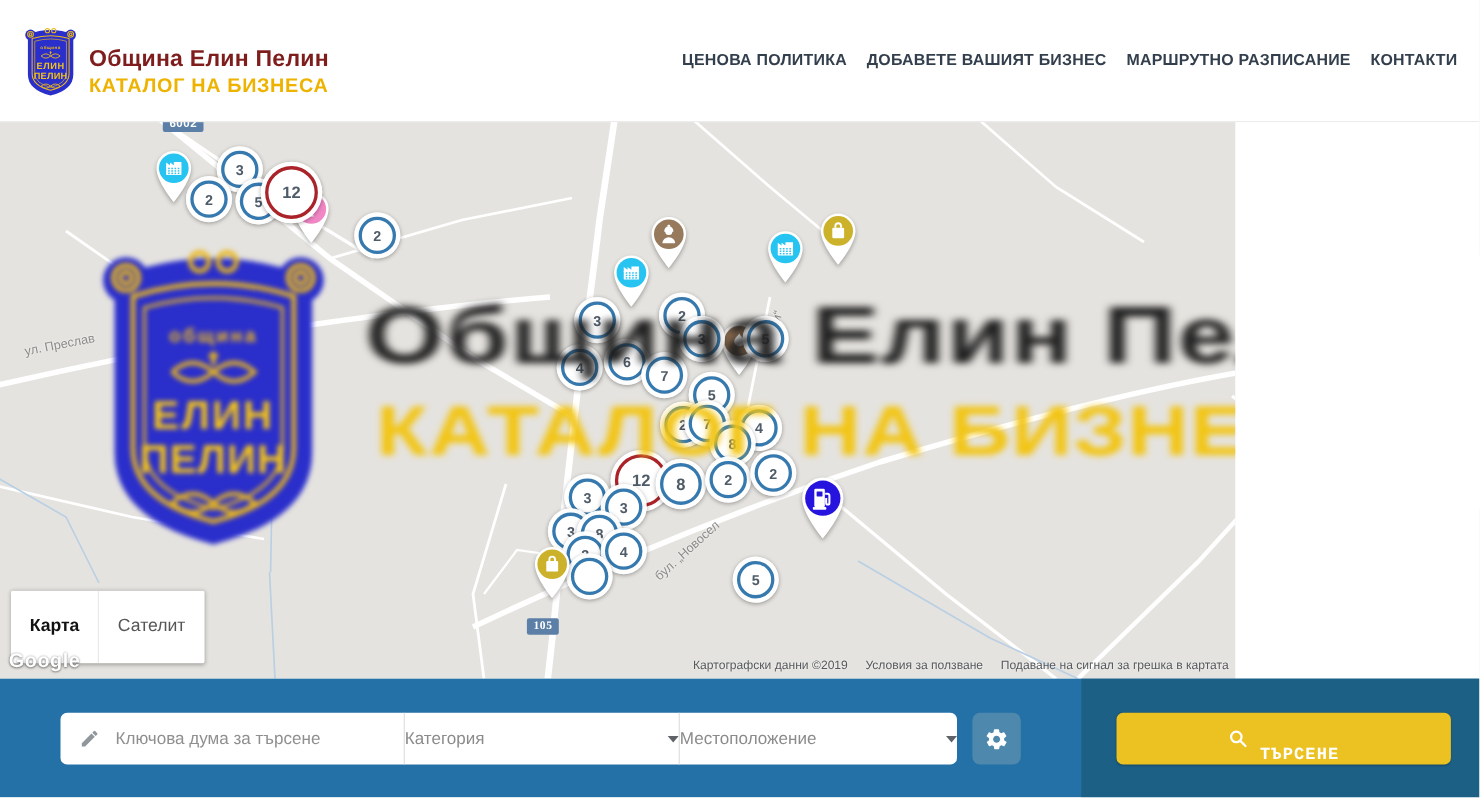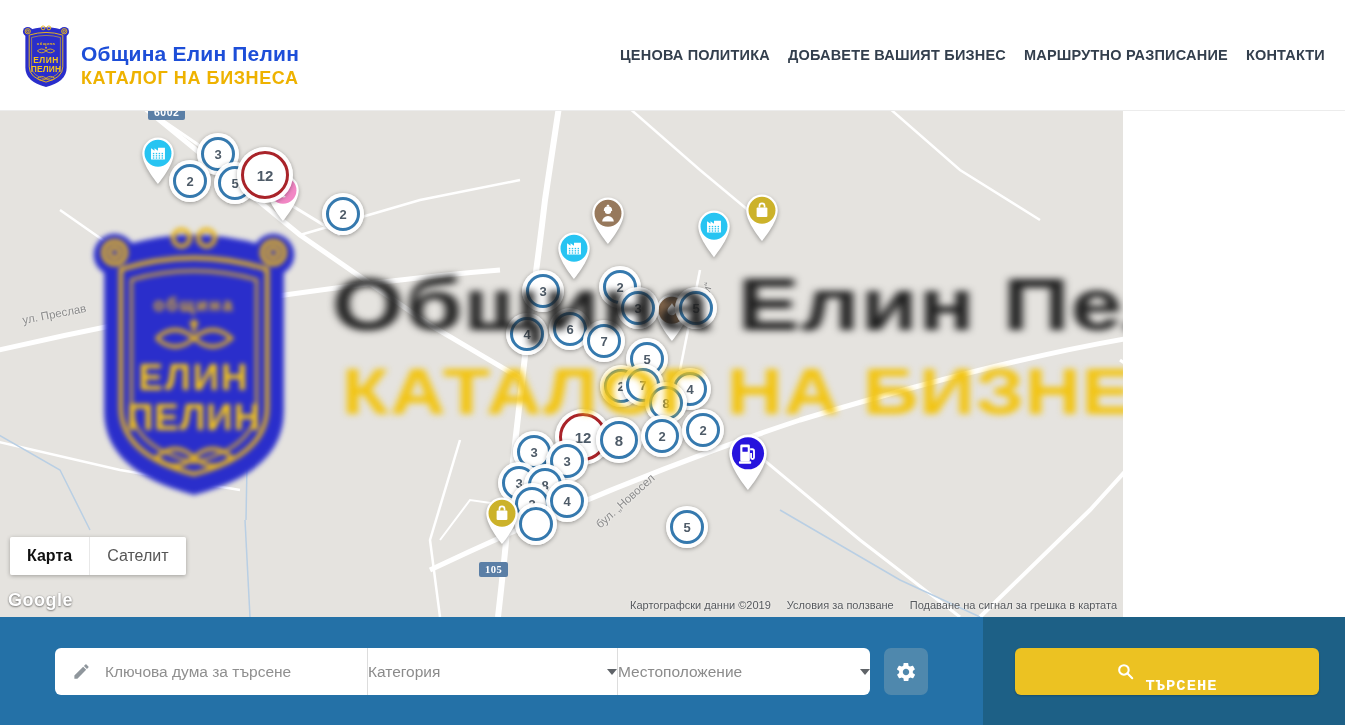--- a/index.html
+++ b/index.html
@@ -2,21 +2,21 @@
 <html><head>
 <meta charset="utf-8">
 <style>
   html,body{margin:0;padding:0;background:#fff;font-family:"Liberation Sans",sans-serif;}
   .stage{position:relative;width:1345px;height:725px;overflow:hidden;background:#fff;}
 
   
   .header{position:absolute;left:0;top:0;width:1345px;height:110px;background:#fff;border-bottom:1px solid #ececec;display:flex;align-items:center;justify-content:space-between;z-index:60;}
   .brand{display:flex;align-items:center;gap:11px;margin-left:22px;cursor:pointer;}
   .crest-small{width:48px;height:66px;}
-  .brand-title{font-size:21px;font-weight:bold;color:#1d4ed8;letter-spacing:.2px;margin-top:21px;}
+  .brand-title{font-size:21px;font-weight:bold;color:#7f1d1d;letter-spacing:.2px;margin-top:21px;}
   .brand-subtitle{font-size:18px;font-weight:bold;color:#eeb200;letter-spacing:.6px;margin-top:2px;}
   .nav{display:flex;align-items:center;gap:18px;margin-right:20px;}
   .nav-item{font-size:14.5px;font-weight:bold;color:#333f4d;letter-spacing:.2px;cursor:pointer;white-space:nowrap;}
 
   
   .map{position:absolute;left:0;top:110px;width:1123px;height:507px;background:#e5e3df;overflow:hidden;}
   .roads{position:absolute;left:0;top:0;z-index:1;}
   .road-badge{position:absolute;z-index:5;background:#5b7fa6;color:#fff;font-size:10.5px;font-weight:bold;padding:2px 6px;border-radius:2px;letter-spacing:.5px;}
   .road-label{position:absolute;z-index:5;color:#8a8a8a;font-size:11.5px;white-space:nowrap;text-shadow:0 0 2px #fff;}
 
@@ -27,21 +27,21 @@
   .pin.behind{z-index:10;}
 
   
   .wm{position:absolute;left:0;top:0;width:100%;height:100%;z-index:40;pointer-events:none;}
   .wm-crest{position:absolute;left:88px;top:105px;width:212px;height:282px;filter:blur(2.5px);}
   .wm-line1{position:absolute;left:332px;top:152px;font-size:74px;font-weight:bold;color:#1f1f1f;filter:blur(3.5px);transform:scaleX(1.25);transform-origin:left top;white-space:nowrap;letter-spacing:1px;}
   .wm-line2{position:absolute;left:342px;top:245px;font-size:64px;font-weight:bold;color:#f2c411;filter:blur(3px);transform:scaleX(1.2);transform-origin:left top;white-space:nowrap;letter-spacing:1px;}
 
   
   .maptype{position:absolute;left:10px;top:427px;display:flex;z-index:50;box-shadow:0 1px 4px rgba(0,0,0,.3);border-radius:2px;overflow:hidden;}
-  .maptype-btn{background:#fff;height:38px;display:flex;align-items:center;padding:0 17px;font-size:16px;cursor:pointer;}
+  .maptype-btn{background:#fff;height:38px;display:flex;align-items:center;padding:14px 17px;font-size:16px;cursor:pointer;}
   .maptype-btn.active{font-weight:bold;color:#111;}
   .maptype-btn.inactive{color:#565656;border-left:1px solid #e8e8e8;}
   .google-logo{position:absolute;left:8px;bottom:6px;z-index:50;font-size:18px;font-weight:bold;color:#fff;letter-spacing:.5px;text-shadow:0 1px 2px rgba(0,0,0,.4), 0 0 2px rgba(0,0,0,.3);}
   .attribution{position:absolute;right:6px;bottom:6px;z-index:50;display:flex;gap:16px;font-size:11px;color:#55585c;text-shadow:0 0 2px #fff;}
   .attribution span{cursor:pointer;}
   .ctl{position:absolute;background:#fff;box-shadow:0 1px 4px rgba(0,0,0,.3);border-radius:2px;z-index:50;display:flex;align-items:center;justify-content:center;cursor:pointer;}
   .ctl-lock{left:1307px;top:251px;width:28px;height:28px;}
   .ctl-pegman{left:1295px;top:326px;width:40px;height:40px;}
   .zoomctl{position:absolute;left:1295px;top:397px;width:40px;background:#fff;box-shadow:0 1px 4px rgba(0,0,0,.3);border-radius:2px;z-index:50;}
   .zoom-btn{width:40px;height:40px;display:flex;align-items:center;justify-content:center;font-size:24px;color:#666;cursor:pointer;font-weight:bold;}

